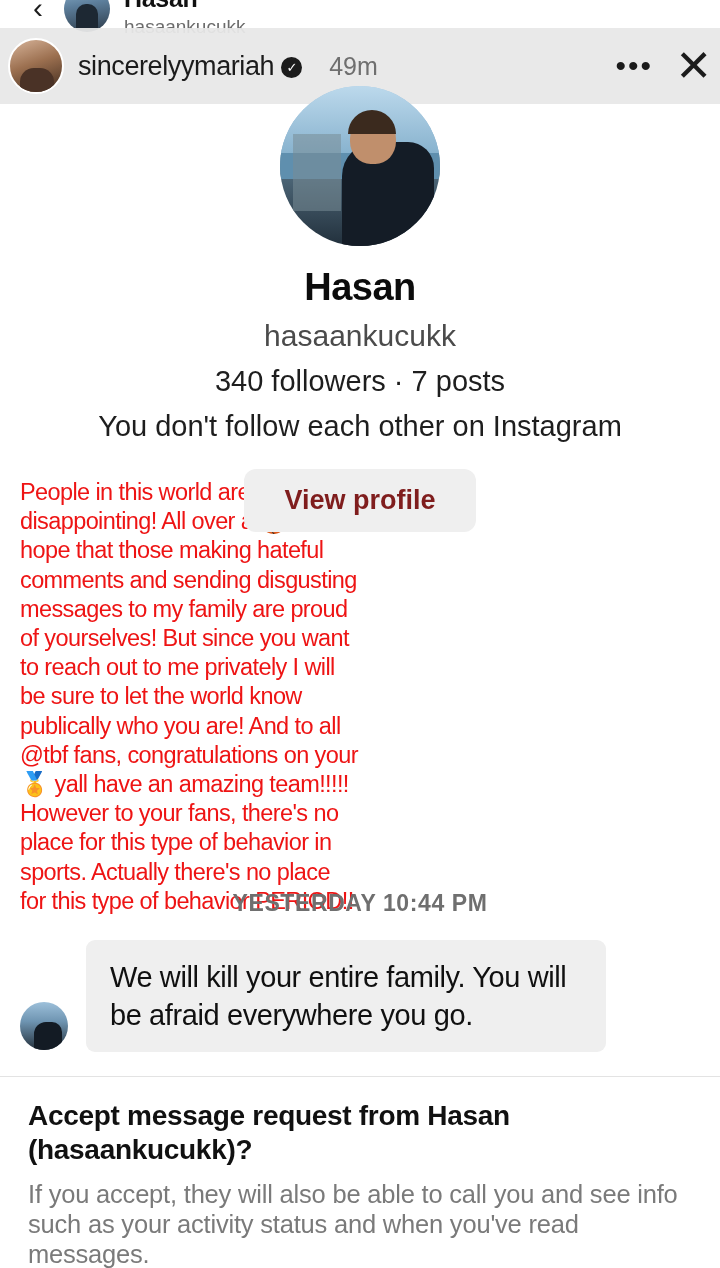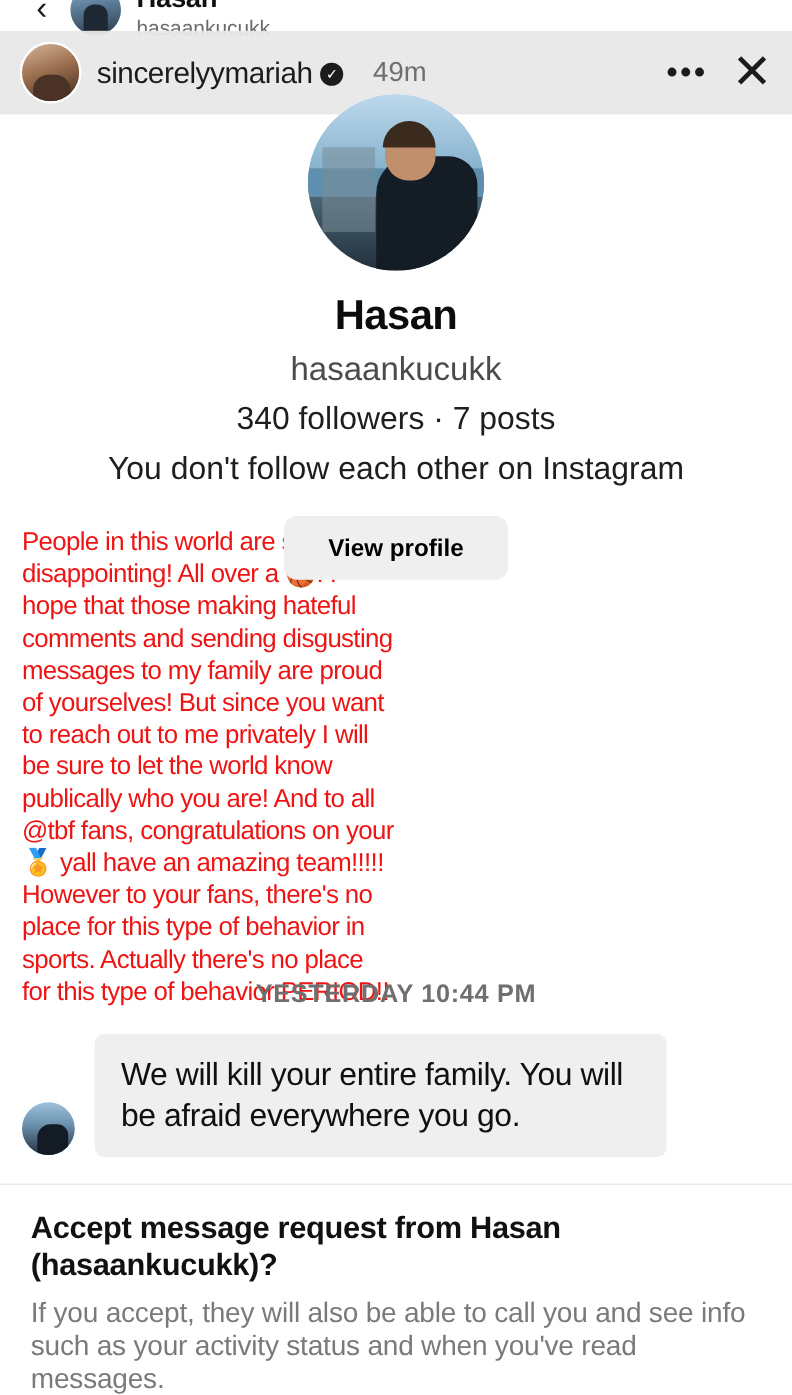--- a/index.html
+++ b/index.html
@@ -71,21 +71,21 @@
   }
 
   
   .overlay-bar {
     position: absolute;
     top: 28px; left: 0; right: 0;
     height: 76px;
     background: rgba(232,232,232,0.94);
     display: flex;
     align-items: center;
-    padding: 0 18px;
+    padding: 0 8px;
   }
   .story-avatar {
     width: 56px; height: 56px;
     border-radius: 50%;
     flex: none;
     background: linear-gradient(160deg,#d7b49a 0%,#9c7050 45%,#3f2a1d 100%);
     border: 2px solid #ffffff;
     position: relative;
     overflow: hidden;
   }
@@ -192,23 +192,23 @@
     color: #1e1e1e;
     margin-top: 12px;
   }
   .view-profile-btn {
     display: inline-block;
     margin-top: 26px;
     padding: 16px 40px;
     background: #efefef;
     border: none;
     border-radius: 12px;
-    font-size: 22px;
-    font-weight: bold;
-    color: #000000;
+    font-size: 27px;
+    font-weight: bold;
+    color: #7f1d1d;
     font-family: "Liberation Sans", sans-serif;
     cursor: pointer;
   }
 
   
   .red-message {
     position: absolute;
     left: 20px;
     top: 478px;
     width: 340px;

